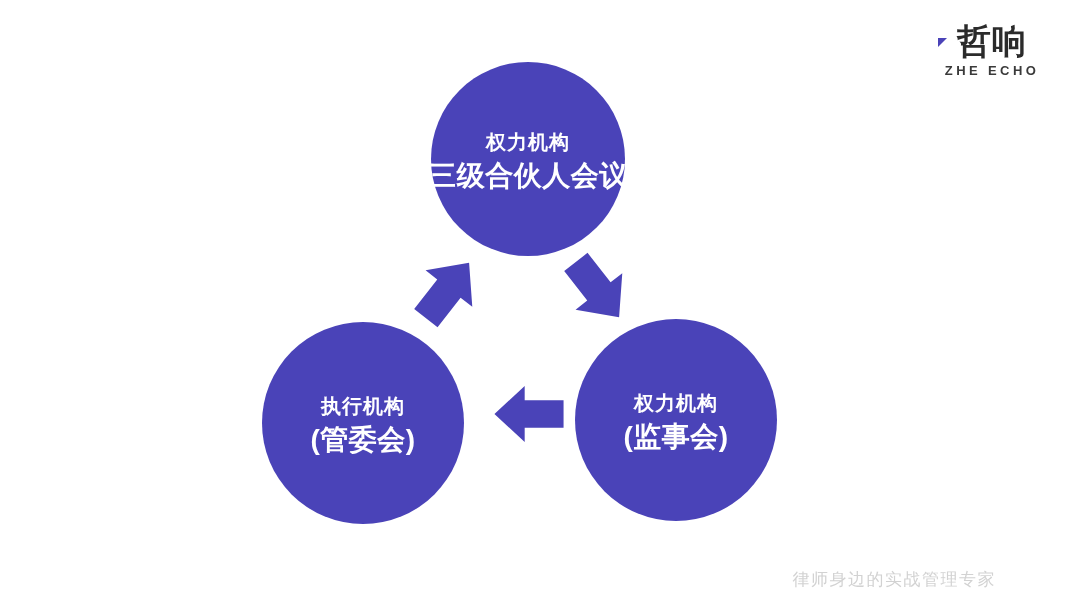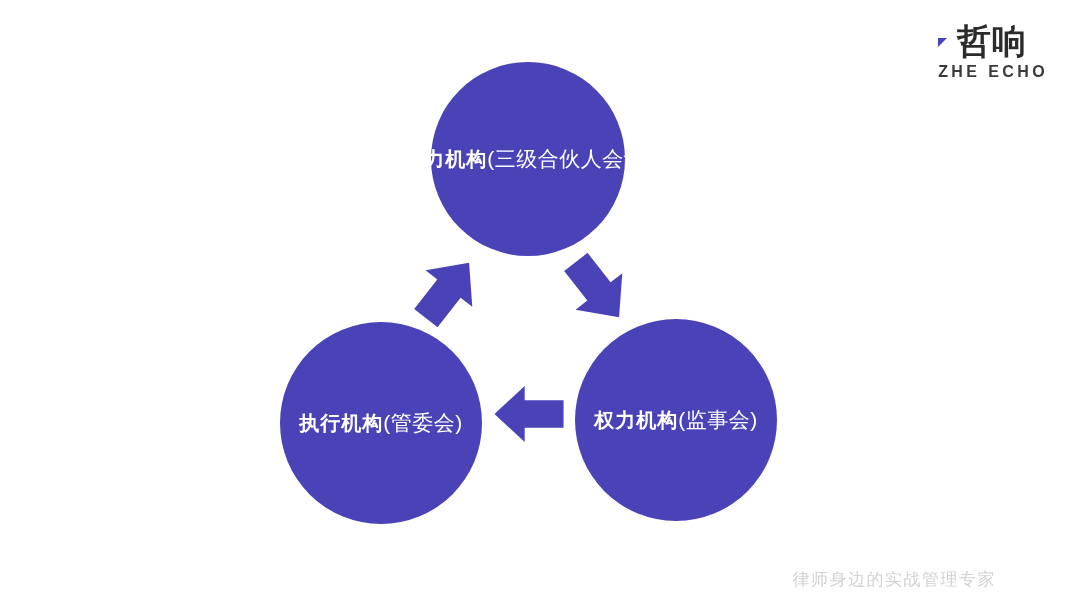--- a/index.html
+++ b/index.html
@@ -47,57 +47,56 @@
     top: 16px;
     width: 0;
     height: 0;
     border-left: 9px solid #4a43b8;
     border-bottom: 9px solid transparent;
     border-top: 0 solid transparent;
   }
   .logo-sub {
     margin-top: 3px;
     font-family: "Liberation Sans", sans-serif;
-    font-size: 16px;
+    font-size: 13px;
     font-weight: 700;
     letter-spacing: 3.4px;
     color: #3a3a3a;
     white-space: nowrap;
-    text-align: right;
   }
 
   
   .node {
     position: absolute;
     border-radius: 50%;
     background: #4a43b8;
     display: flex;
-    flex-direction: row;
+    flex-direction: column;
     align-items: center;
     justify-content: center;
     color: #ffffff;
     text-align: center;
   }
   .node-title {
     font-size: 20px;
     font-weight: 700;
     line-height: 34px;
     letter-spacing: 1px;
     white-space: nowrap;
   }
   .node-sub {
-    font-size: 21px;
-    font-weight: 400;
+    font-size: 28px;
+    font-weight: 700;
     line-height: 34px;
     letter-spacing: 0.5px;
     white-space: nowrap;
   }
 
   #node-power  { left: 431px; top: 62px;  width: 194px; height: 194px; }
-  #node-exec   { left: 280px; top: 322px; width: 202px; height: 202px; }
+  #node-exec   { left: 262px; top: 322px; width: 202px; height: 202px; }
   #node-super  { left: 575px; top: 319px; width: 202px; height: 202px; }
 
   
   .arrow {
     position: absolute;
     overflow: visible;
   }
   #arrow-super-to-power  { left: 408px; top: 252px; width: 78px; height: 78px; }
   #arrow-power-to-super  { left: 558px; top: 250px; width: 78px; height: 78px; }
   #arrow-super-to-exec   { left: 493px; top: 383px; width: 72px; height: 62px; }

